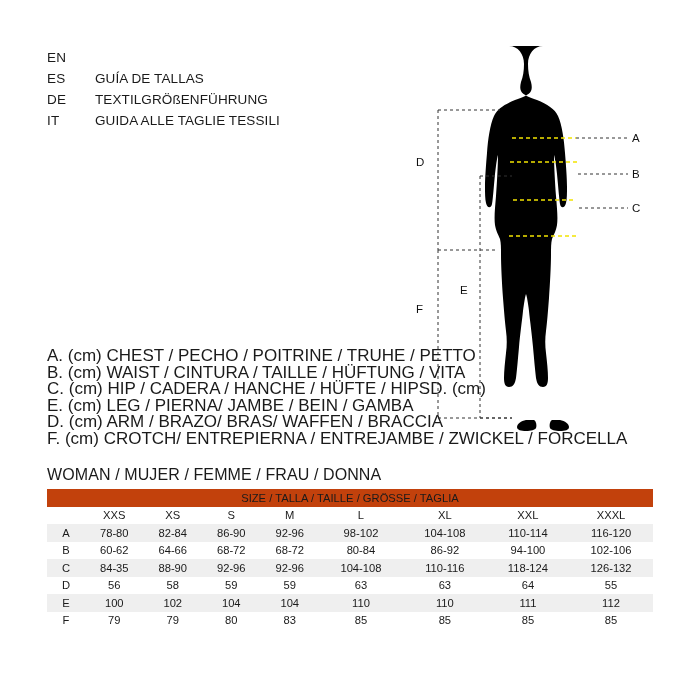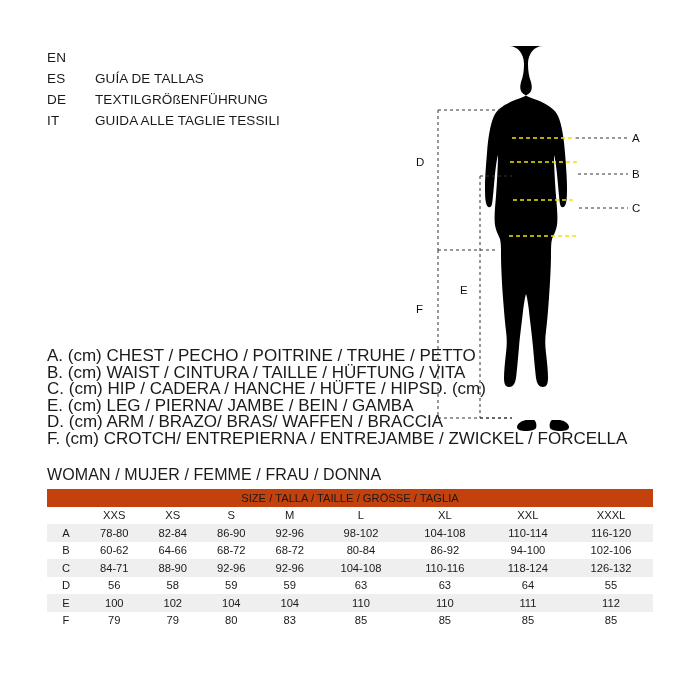--- a/index.html
+++ b/index.html
@@ -283,21 +283,21 @@
           <td>68-72</td>
           <td>68-72</td>
           <td>80-84</td>
           <td>86-92</td>
           <td>94-100</td>
           <td>102-106</td>
         </tr>
 
         <tr class="row-odd">
           <td class="rowlabel">C</td>
-          <td>84-71</td>
+          <td>84-35</td>
           <td>88-90</td>
           <td>92-96</td>
           <td>92-96</td>
           <td>104-108</td>
           <td>110-116</td>
           <td>118-124</td>
           <td>126-132</td>
         </tr>
 
         <tr class="row-even">

